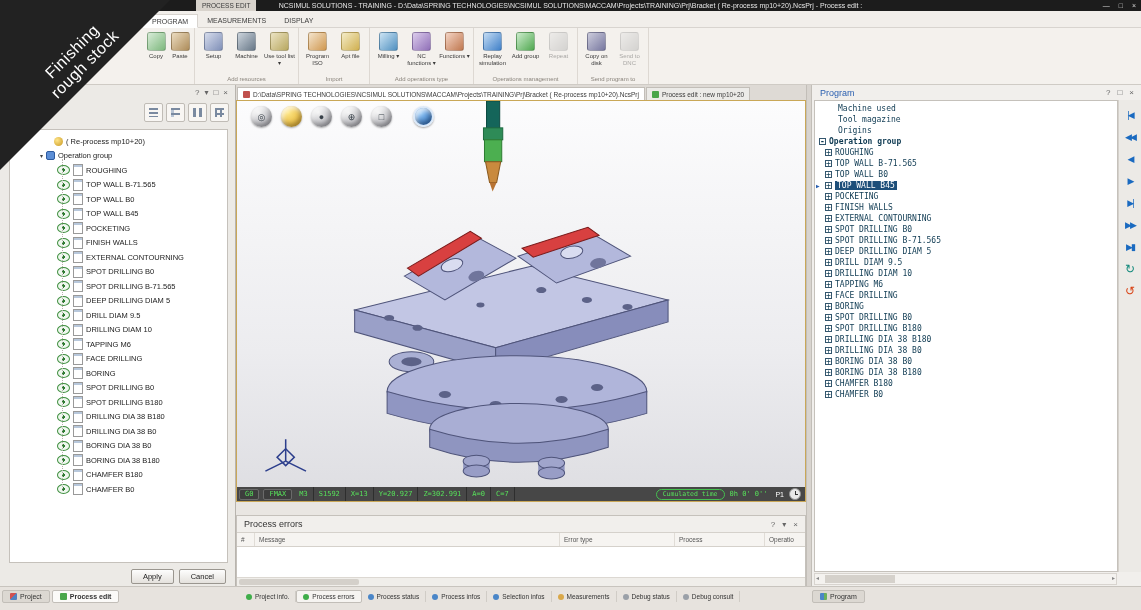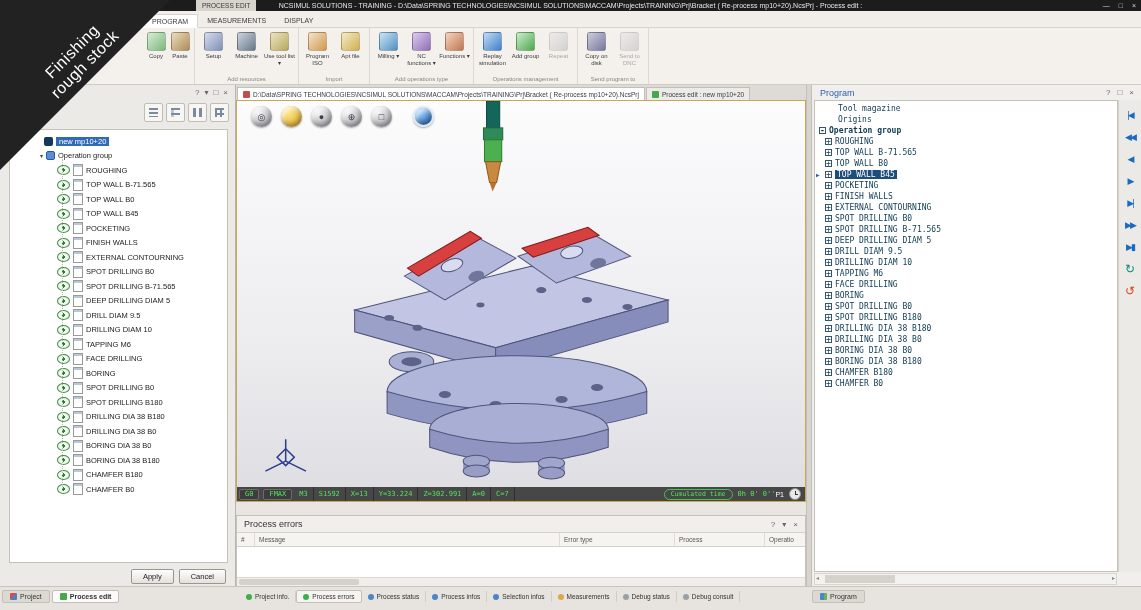--- a/index.html
+++ b/index.html
@@ -101,21 +101,21 @@
   .vbtn.yellow{background:radial-gradient(circle at 35% 30%,#ffe784,#d8a020)}
   .vbtn.blue{background:radial-gradient(circle at 35% 30%,#8ec4f5,#1d5fb0);margin-left:12px;border:2px solid #dce9f8;box-sizing:border-box}
   .machine-bar{height:14px;flex:none;background:#474747;display:flex;align-items:center;
     font-family:"DejaVu Sans Mono",monospace;font-size:7px;color:#57e05a}
   .mcells{display:flex;height:100%;align-items:center}
   .mcell{padding:0 5px;border-right:1px solid #2e2e2e;height:100%;display:flex;align-items:center}
   .mcell.boxed{border:1px solid #6a6a6a;background:#3d3d3d;height:9px;margin:0 2px;border-radius:2px}
   .m-spacer{flex:1}
   .pill{border:1px solid #45c050;border-radius:7px;padding:0 6px;margin-right:5px;height:9px;
     display:flex;align-items:center;font-size:6.5px}
-  .mtime{}
+  .mtime{margin-right:8px}
   .mp{color:#fff;font-family:"Liberation Sans",sans-serif;font-size:7px;margin-right:5px}
   .clock{width:10px;height:10px;border-radius:50%;background:#e8e8e8;border:1px solid #909090;
     position:relative;margin-right:4px;flex:none}
   .clock::before{content:"";position:absolute;left:4.5px;top:2px;width:1px;height:3.5px;background:#333}
   .clock::after{content:"";position:absolute;left:4.5px;top:4.5px;width:3px;height:1px;background:#333}
   .center-gap{height:13px;flex:none}
   .errors-panel{flex:1;background:#f1efec;border:1px solid #c5c1bb;display:flex;flex-direction:column;min-height:0;box-sizing:border-box}
   .ep-header{height:16px;flex:none;display:flex;align-items:center;padding:0 7px}
   .ep-title{flex:1;font-size:9px;color:#333}
   .ep-controls{display:flex;gap:7px;font-size:8px;color:#666}
@@ -313,23 +313,23 @@
         <span>□</span>
         <span>×</span>
       </div>
     <div class="lp-toolbar">
       <div class="vicon"></div>
       <div class="vicon v2"></div>
       <div class="vicon v3"></div>
       <div class="vicon v4"></div>
     </div>
     <div class="lp-tree">
-      <div class="lrow new-row">
-        <span class="ni darkblue"></span>
-        <span class="lbl sel">new mp10+20</span>
+      <div class="lrow root-row">
+        <span class="ni yellow"></span>
+        <span class="lbl">( Re-process mp10+20)</span>
       </div>
       <div class="lrow group-row">
         <span class="tri">▾</span>
         <span class="ni folder"></span>
         <span class="lbl">Operation group</span>
       </div>
       <div class="ltree-ops">
 
           <div class="lrow">
             <span class="eye"></span>
@@ -558,21 +558,21 @@
         </svg>
       </div>
       <div class="machine-bar">
         <div class="mcells">
 
         <span class="mcell boxed">G0</span>
             <span class="mcell boxed">FMAX</span>
             <span class="mcell">M3</span>
             <span class="mcell">S1592</span>
             <span class="mcell">X=13</span>
-            <span class="mcell">Y=33.224</span>
+            <span class="mcell">Y=20.927</span>
             <span class="mcell">Z=302.991</span>
             <span class="mcell">A=0</span>
             <span class="mcell">C=7</span>
           </div>
         <span class="m-spacer"></span>
         <span class="pill">Cumulated time</span>
         <span class="mtime">0h 0' 0''</span>
         <span class="mp">P1</span>
         <span class="clock"></span>
       </div>
@@ -613,20 +613,23 @@
 
       <span>?</span>
           <span>□</span>
           <span>×</span>
         </div>
     </div>
     <div class="rp-body">
       <div class="rtree">
         <div>
 
+            <div class="rrow top">
+              <span class="rlabel">Machine used</span>
+            </div>
 
             <div class="rrow top">
               <span class="rlabel">Tool magazine</span>
             </div>
 
             <div class="rrow top">
               <span class="rlabel">Origins</span>
             </div>
           </div>
         <div class="rrow group-row-r">

